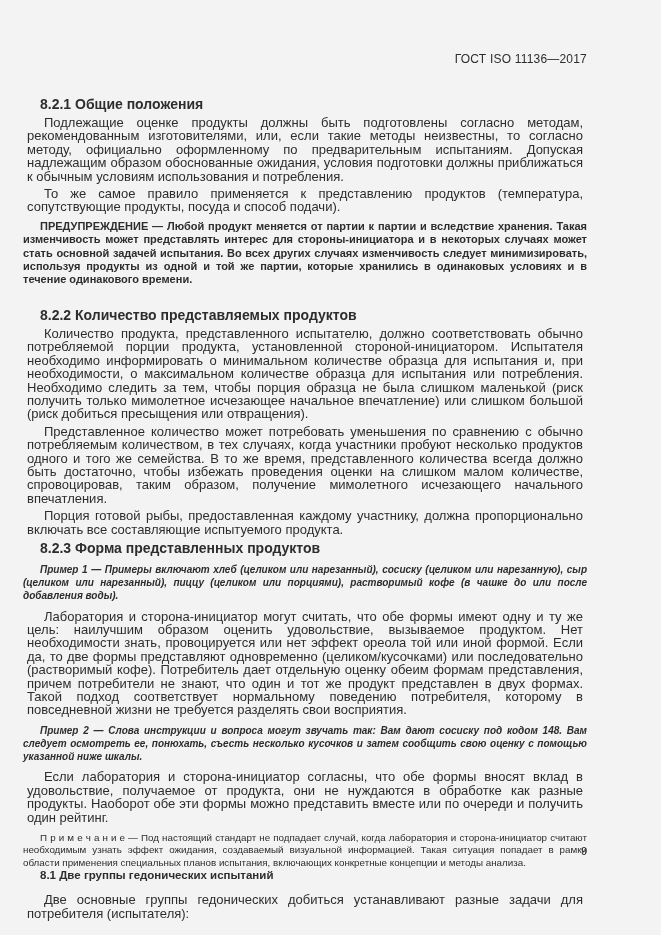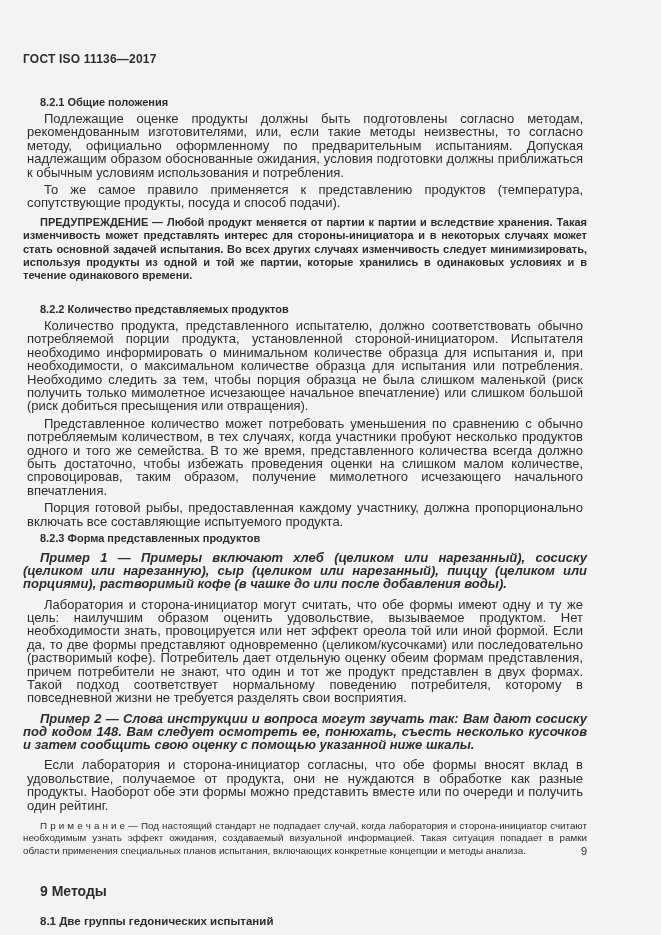--- a/index.html
+++ b/index.html
@@ -12,55 +12,55 @@
     width: 661px;
     height: 935px;
     box-sizing: border-box;
     background: #f2f3f2;
     color: #2d2d2d;
     font-family: "Liberation Sans", sans-serif;
     padding: 52px 74px 0 23px;
     overflow: hidden;
   }
   .doc-header {
-    text-align: left;
-    font-weight: bold;
+    text-align: right;
+    font-weight: normal;
     font-size: 12px;
     letter-spacing: .2px;
     margin: 0 0 30px 0;
   }
   .h-sub {
     font-weight: bold;
     font-size: 11.5px;
     margin: 0 0 8px 0;
     padding-left: 17px;
   }
   .h-sub2 {
     font-weight: bold;
-    font-size: 11px;
+    font-size: 14px;
     margin: 10px 0 1px 0;
     padding-left: 17px;
   }
   p.body {
     font-size: 13px;
     line-height: 13.4px;
     text-align: justify;
     text-indent: 17px;
     margin: 4px;
   }
   p.warning {
     font-size: 11px;
     line-height: 13.4px;
     font-weight: bold;
     text-align: justify;
     text-indent: 17px;
     margin: 6px 0 6px 0;
   }
   p.example {
-    font-size: 13px;
+    font-size: 10px;
     line-height: 13.2px;
     font-weight: bold;
     font-style: italic;
     text-align: justify;
     text-indent: 17px;
     margin: 7px 0 7px 0;
   }
   p.note {
     font-size: 9.8px;
     line-height: 12.4px;
@@ -105,19 +105,18 @@
   <p class="body">Представленное количество может потребовать уменьшения по сравнению с обычно потребляемым количеством, в тех случаях, когда участники пробуют несколько продуктов одного и того же семейства. В то же время, представленного количества всегда должно быть достаточно, чтобы избежать проведения оценки на слишком малом количестве, спровоцировав, таким образом, получение мимолетного исчезающего начального впечатления.</p>
   <p class="body">Порция готовой рыбы, предоставленная каждому участнику, должна пропорционально включать все составляющие испытуемого продукта.</p>
 
   <div class="h-sub2" style="margin-top:1px;">8.2.3 Форма представленных продуктов</div>
   <p class="example">Пример 1 — Примеры включают хлеб (целиком или нарезанный), сосиску (целиком или нарезанную), сыр (целиком или нарезанный), пиццу (целиком или порциями), растворимый кофе (в чашке до или после добавления воды).</p>
   <p class="body">Лаборатория и сторона-инициатор могут считать, что обе формы имеют одну и ту же цель: наилучшим образом оценить удовольствие, вызываемое продуктом. Нет необходимости знать, провоцируется или нет эффект ореола той или иной формой. Если да, то две формы представляют одновременно (целиком/кусочками) или последовательно (растворимый кофе). Потребитель дает отдельную оценку обеим формам представления, причем потребители не знают, что один и тот же продукт представлен в двух формах. Такой подход соответствует нормальному поведению потребителя, которому в повседневной жизни не требуется разделять свои восприятия.</p>
   <p class="example">Пример 2 — Слова инструкции и вопроса могут звучать так: Вам дают сосиску под кодом 148. Вам следует осмотреть ее, понюхать, съесть несколько кусочков и затем сообщить свою оценку с помощью указанной ниже шкалы.</p>
   <p class="body" style="margin-top:4px;">Если лаборатория и сторона-инициатор согласны, что обе формы вносят вклад в удовольствие, получаемое от продукта, они не нуждаются в обработке как разные продукты. Наоборот обе эти формы можно представить вместе или по очереди и получить один рейтинг.</p>
   <p class="note">П р и м е ч а н и е — Под настоящий стандарт не подпадает случай, когда лаборатория и сторона-инициатор считают необходимым узнать эффект ожидания, создаваемый визуальной информацией. Такая ситуация попадает в рамки области применения специальных планов испытания, включающих конкретные концепции и методы анализа.</p>
 
-  <div class="h-main">9 Методы</div>
   <div class="h-sub-91">8.1 Две группы гедонических испытаний</div>
   <p class="body">Две основные группы гедонических добиться устанавливают разные задачи для потребителя (испытателя):</p>
 
   <div class="page-number">9</div>
 
 </div>
 
 </body></html>

